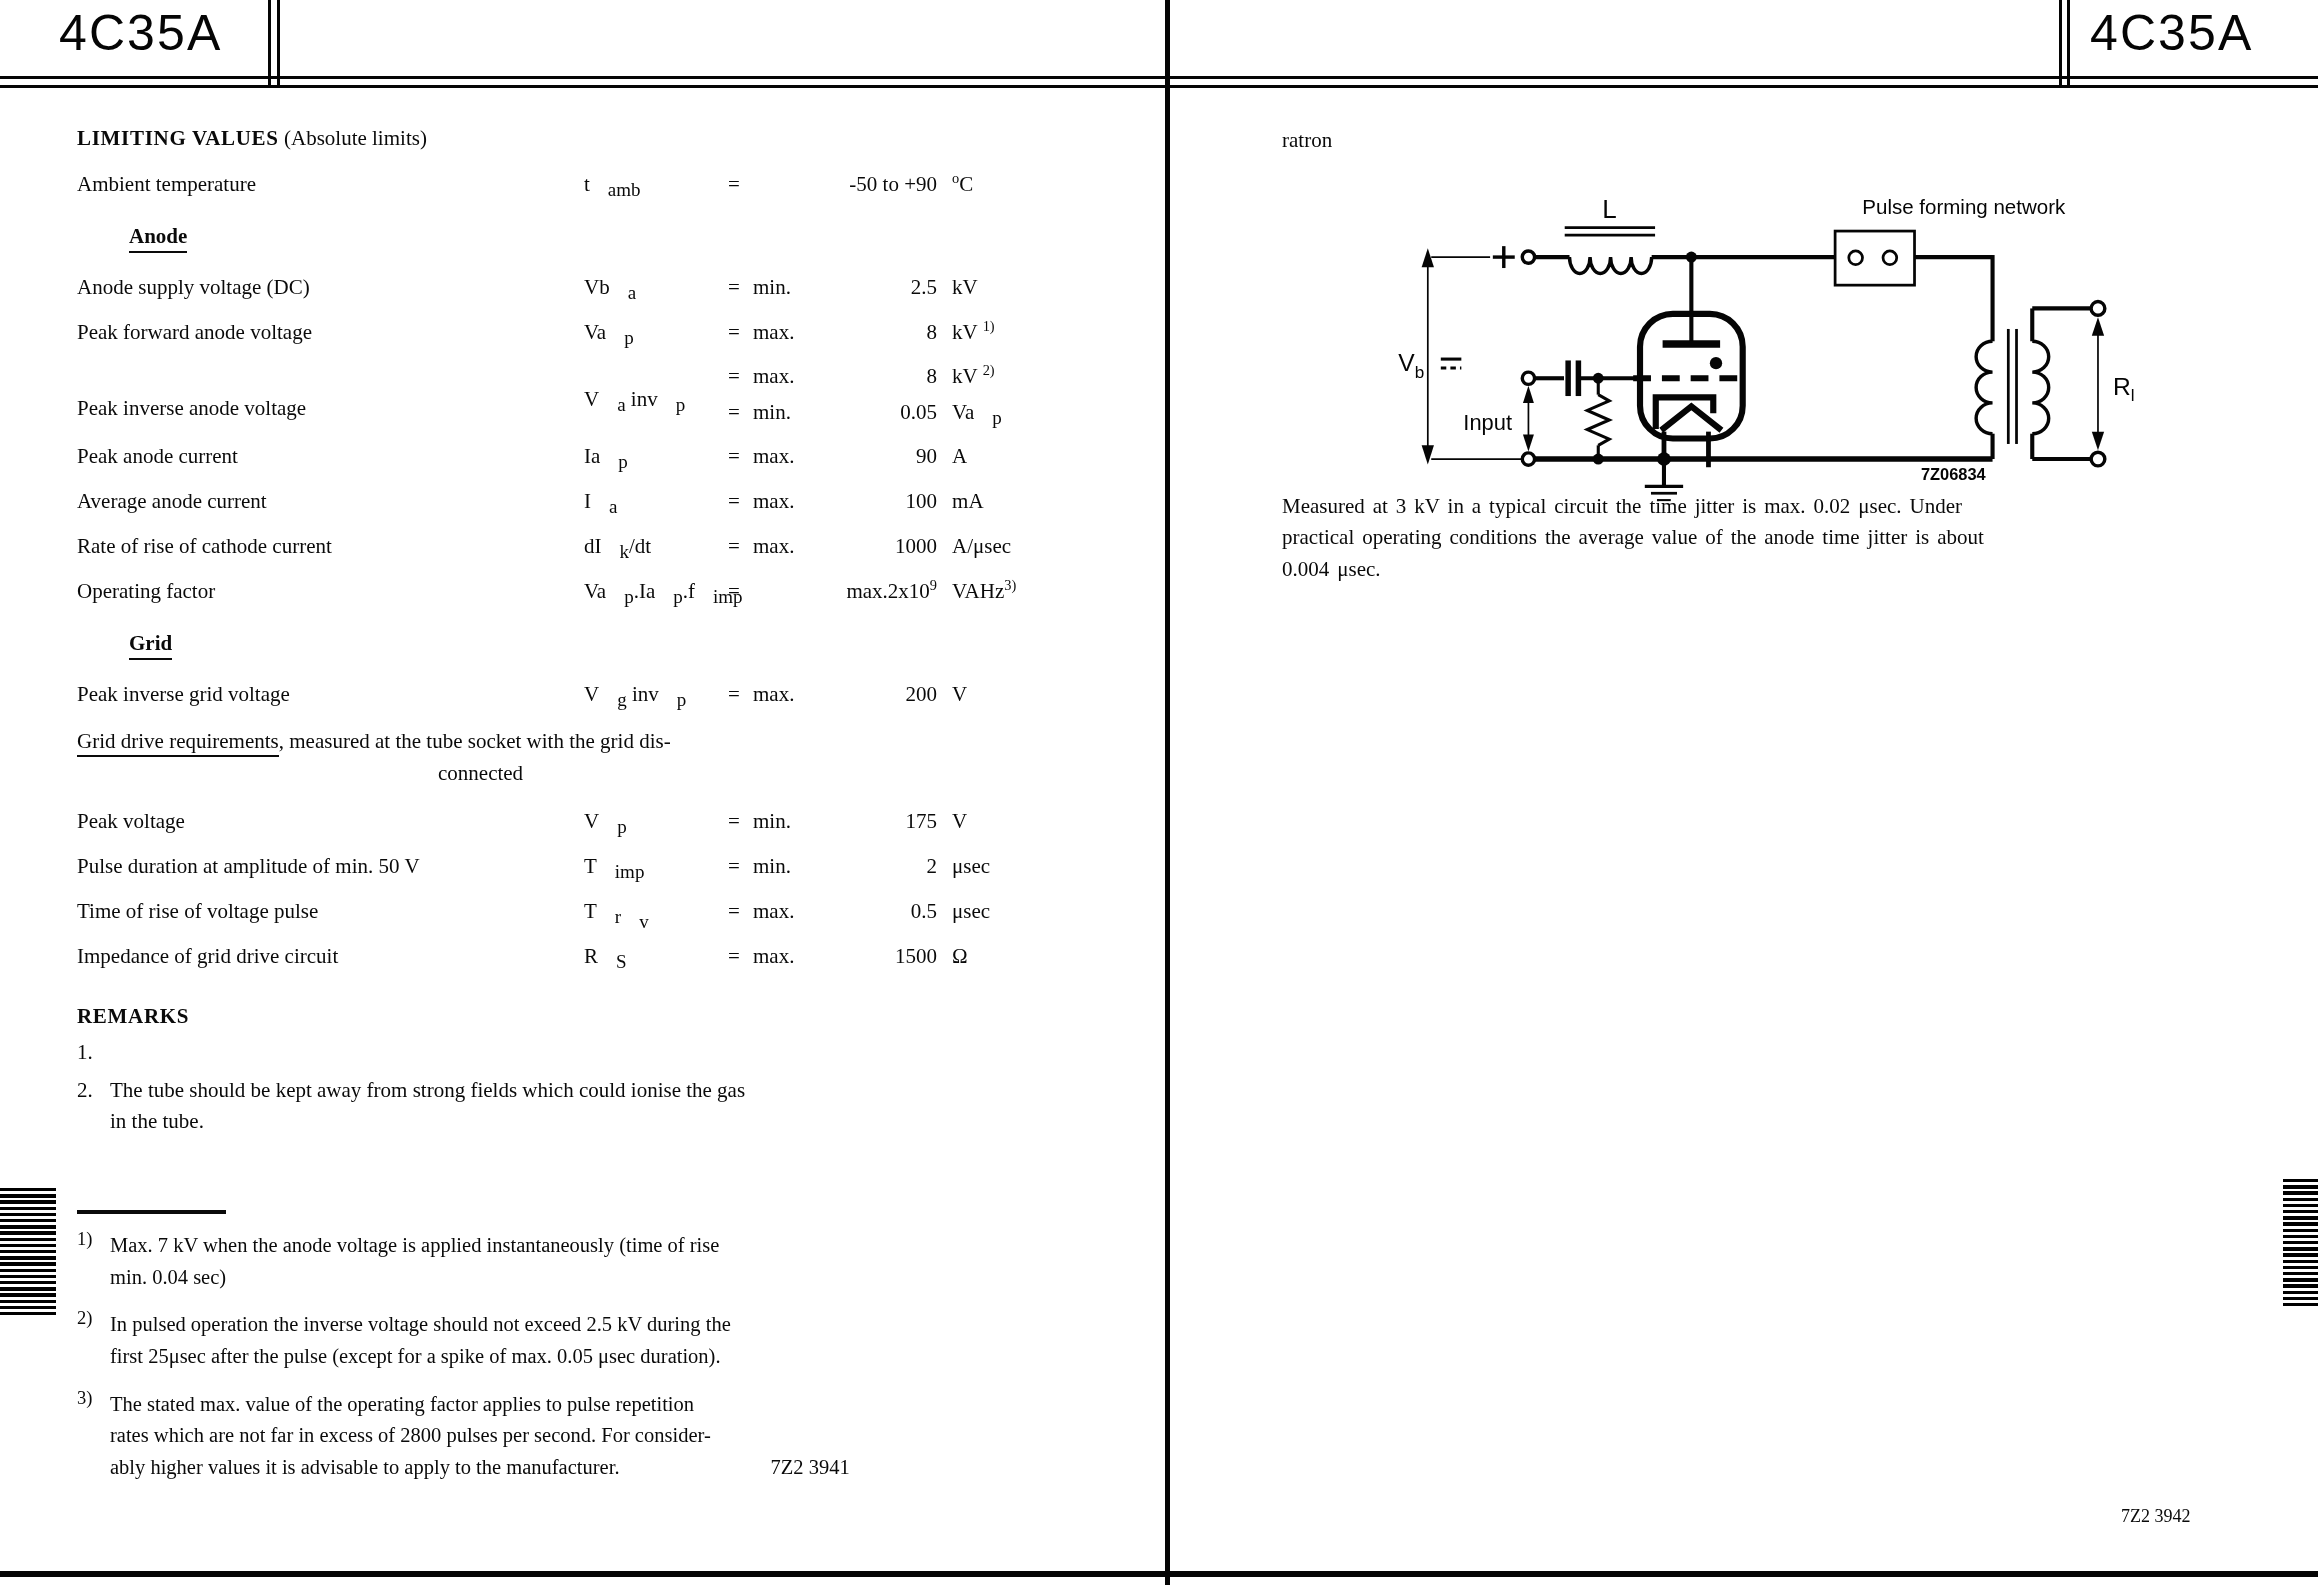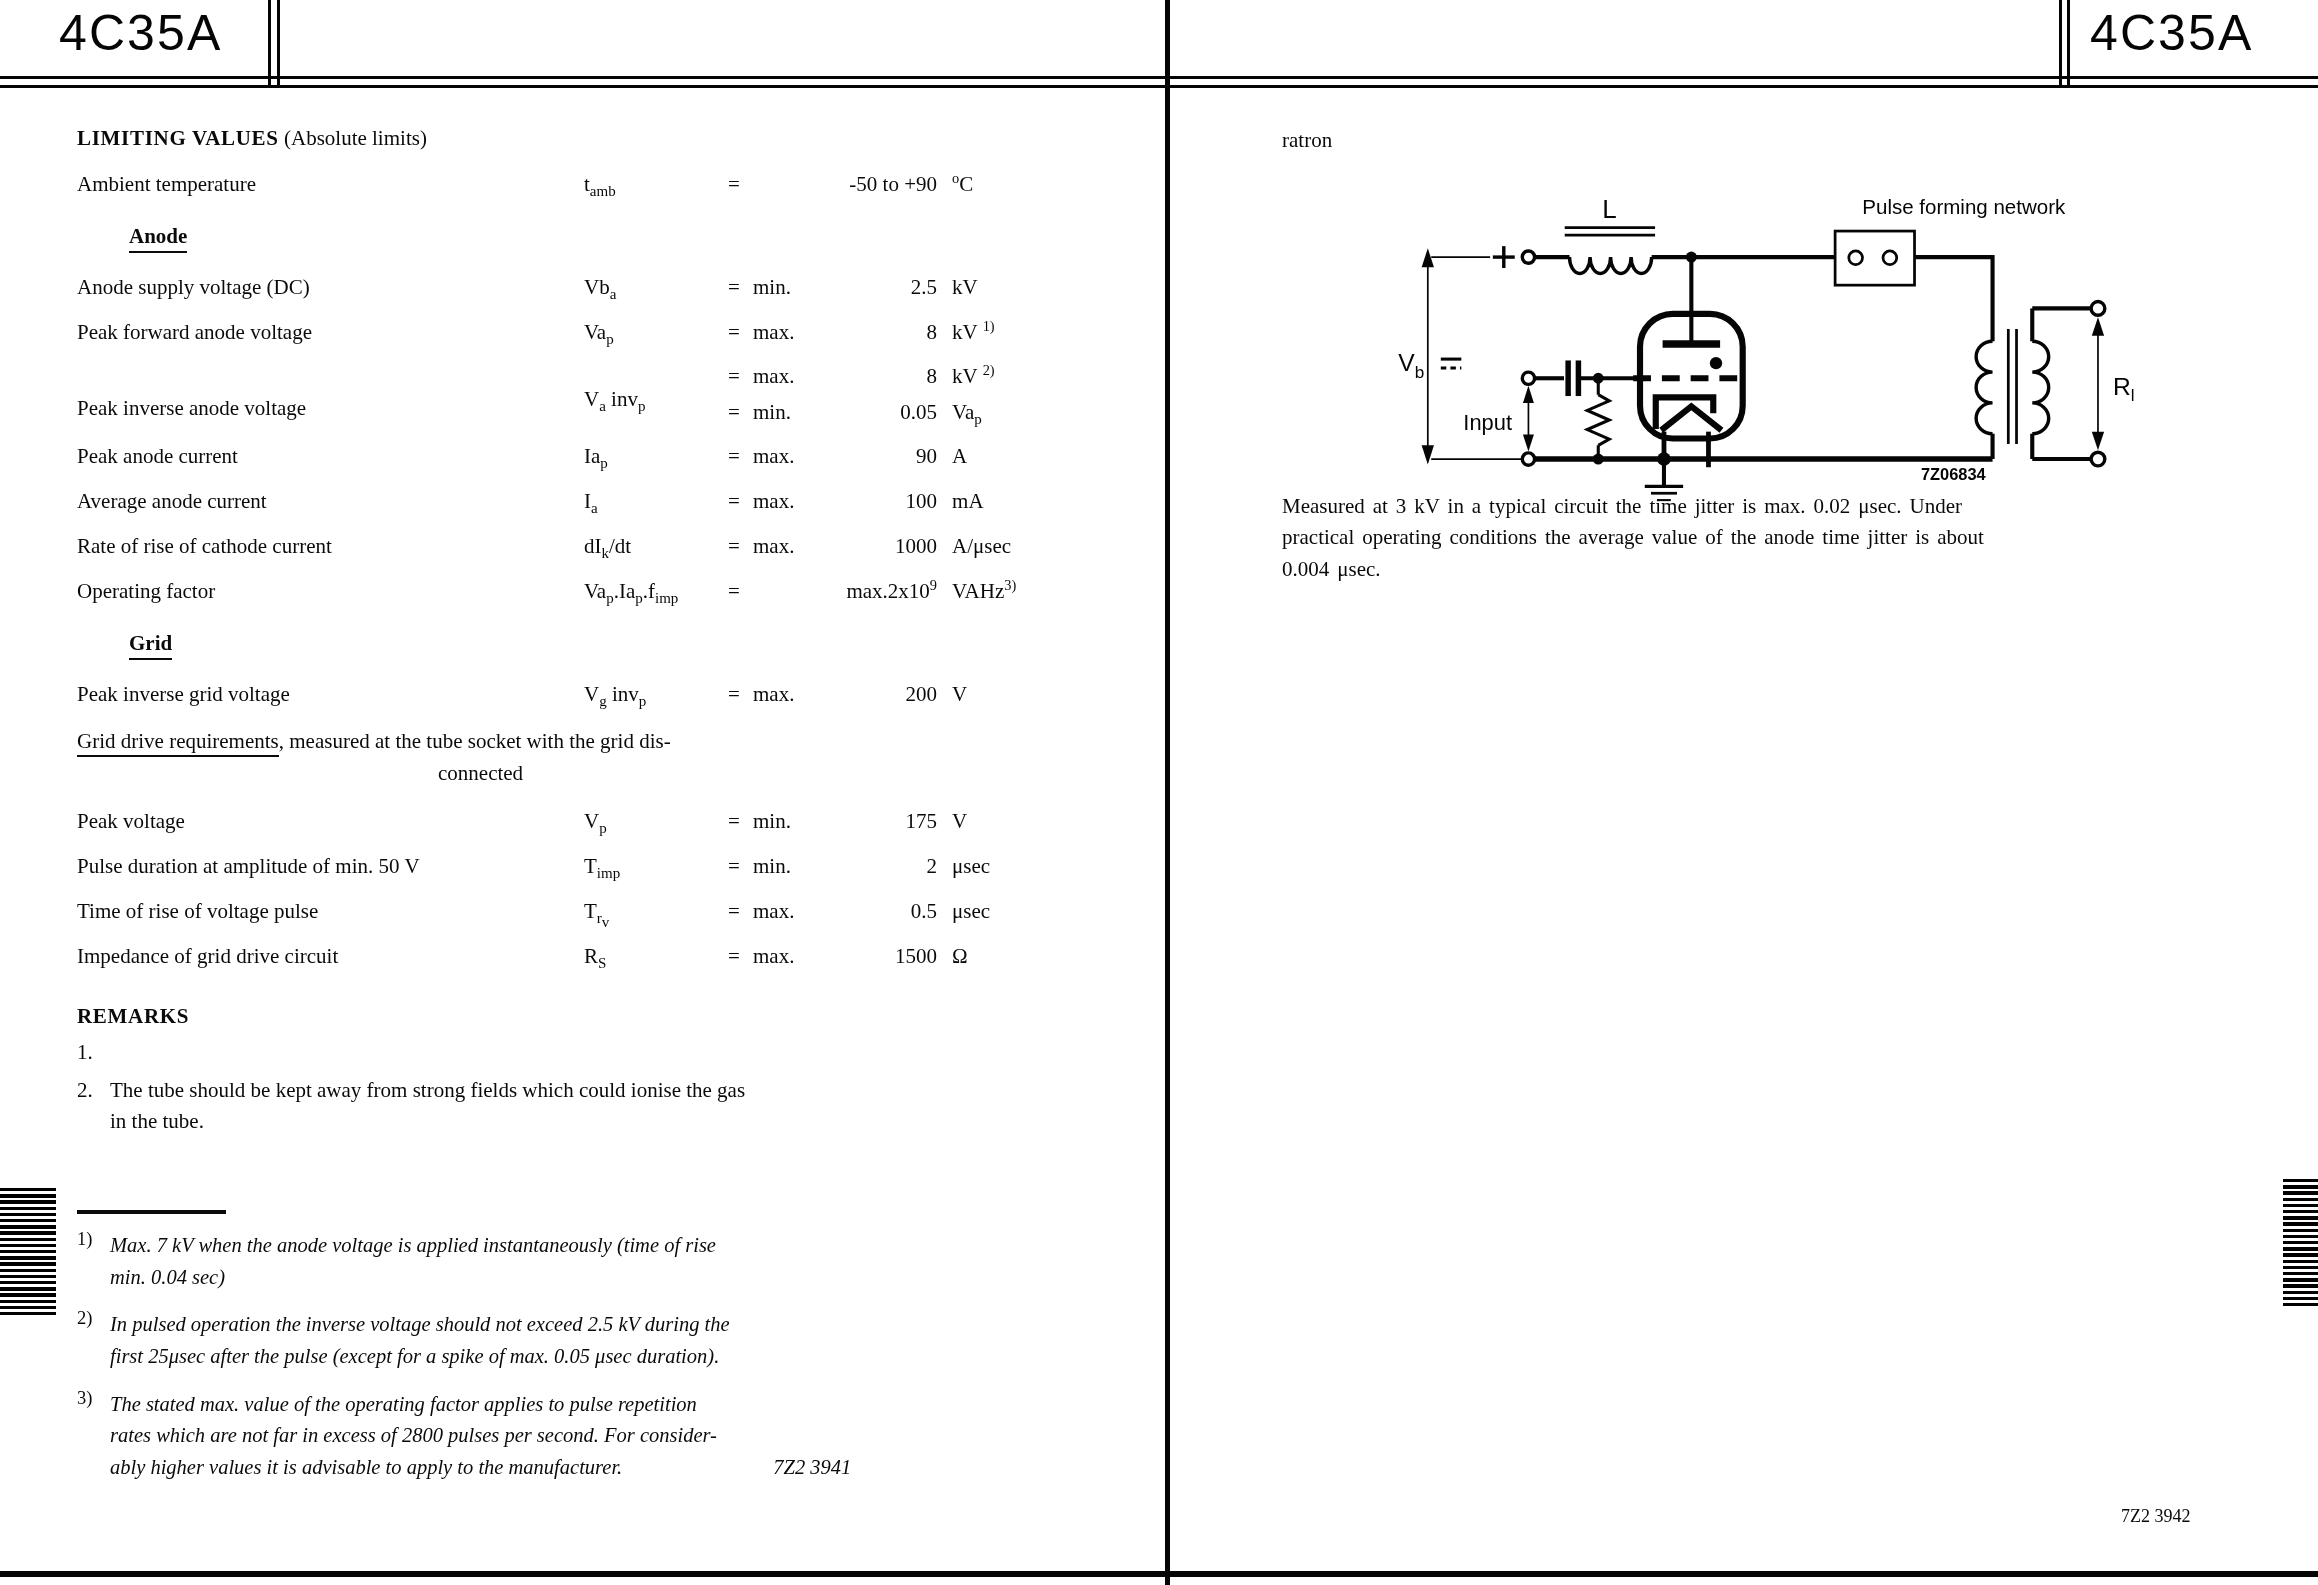--- a/index.html
+++ b/index.html
@@ -18,41 +18,41 @@
   .left-content{position:absolute;left:77px;top:125px;width:1005px;font-size:21px;line-height:27px;}
   .lv-title{margin-bottom:9.6px;white-space:nowrap;}
   .lv-title b{letter-spacing:0.7px;}
   .trow{display:flex;align-items:baseline;height:45px;line-height:45px;white-space:nowrap;}
   .c-label{width:507px;}
   .c-sym{width:144px;}
   .c-eq{width:25px;}
   .c-qual{width:81px;font-family:Liberation Serif, serif;}
   .c-val{width:103px;text-align:right;padding-right:4.1px;}
   .c-unit{width:123px;padding-left:11px;}
-  sub{font-size:15px;line-height:0;}
+  sub{font-size:19px;line-height:0;margin-left:18px;}
   sup{font-size:14.4px;line-height:0;}
   .sec-row{height:58px;line-height:58px;padding-left:52px;font-weight:bold;}
   .sec-row span{display:inline-block;line-height:26px;vertical-align:middle;
                 border-bottom:2.7px solid #0a0a0a;padding-bottom:2.1px;}
   .dual{display:flex;height:79px;white-space:nowrap;}
   .dual .c-label{align-self:flex-end;line-height:30px;padding-bottom:11px;}
   .dual .c-sym{align-self:center;line-height:20.5px;padding-top:9.6px;}
   .dual-lines{display:flex;flex-direction:column;justify-content:center;}
   .dual-line{display:flex;align-items:baseline;line-height:36px;}
   .subhead{margin:9.6px 0 11px 0;line-height:31.5px;}
   .subhead .u{border-bottom:2.7px solid #0a0a0a;padding-bottom:1.4px;}
   .subhead .cont{padding-left:361px;line-height:30px;}
   .remarks-h{margin-top:23px;font-weight:bold;letter-spacing:0.7px;line-height:29px;}
   .remark{display:flex;margin-top:6.8px;line-height:31px;}
   .remark .num{width:33px;}
   .remark .rlines div{white-space:nowrap;}
   .fn-rule{margin-top:73px;width:149px;height:3.4px;background:#0a0a0a;}
   .footnote{display:flex;margin-top:16.4px;line-height:31.5px;font-size:20.5px;}
   .footnote .ref{width:33px;font-size:18.5px;transform:translateY(-6.2px);}
-  .footnote .flines div{white-space:nowrap;font-style:italic;}
+  .footnote .flines div{white-space:nowrap;}
   .fn-code{display:inline-block;margin-left:151px;}
   
   .right-content{position:absolute;left:1282px;top:125px;width:1010px;font-size:21px;line-height:31.5px;}
   .cap div, .meas div{white-space:nowrap;word-spacing:2.7px;}
   .meas{margin-top:334px;}
   .page-code-right{position:absolute;left:2121px;top:1506px;font-size:18px;}
   .diagram{position:absolute;left:1397px;top:192px;}
   .dg-text{font-family:"Liberation Sans",sans-serif;fill:#050505;}
 </style>
 </head>

